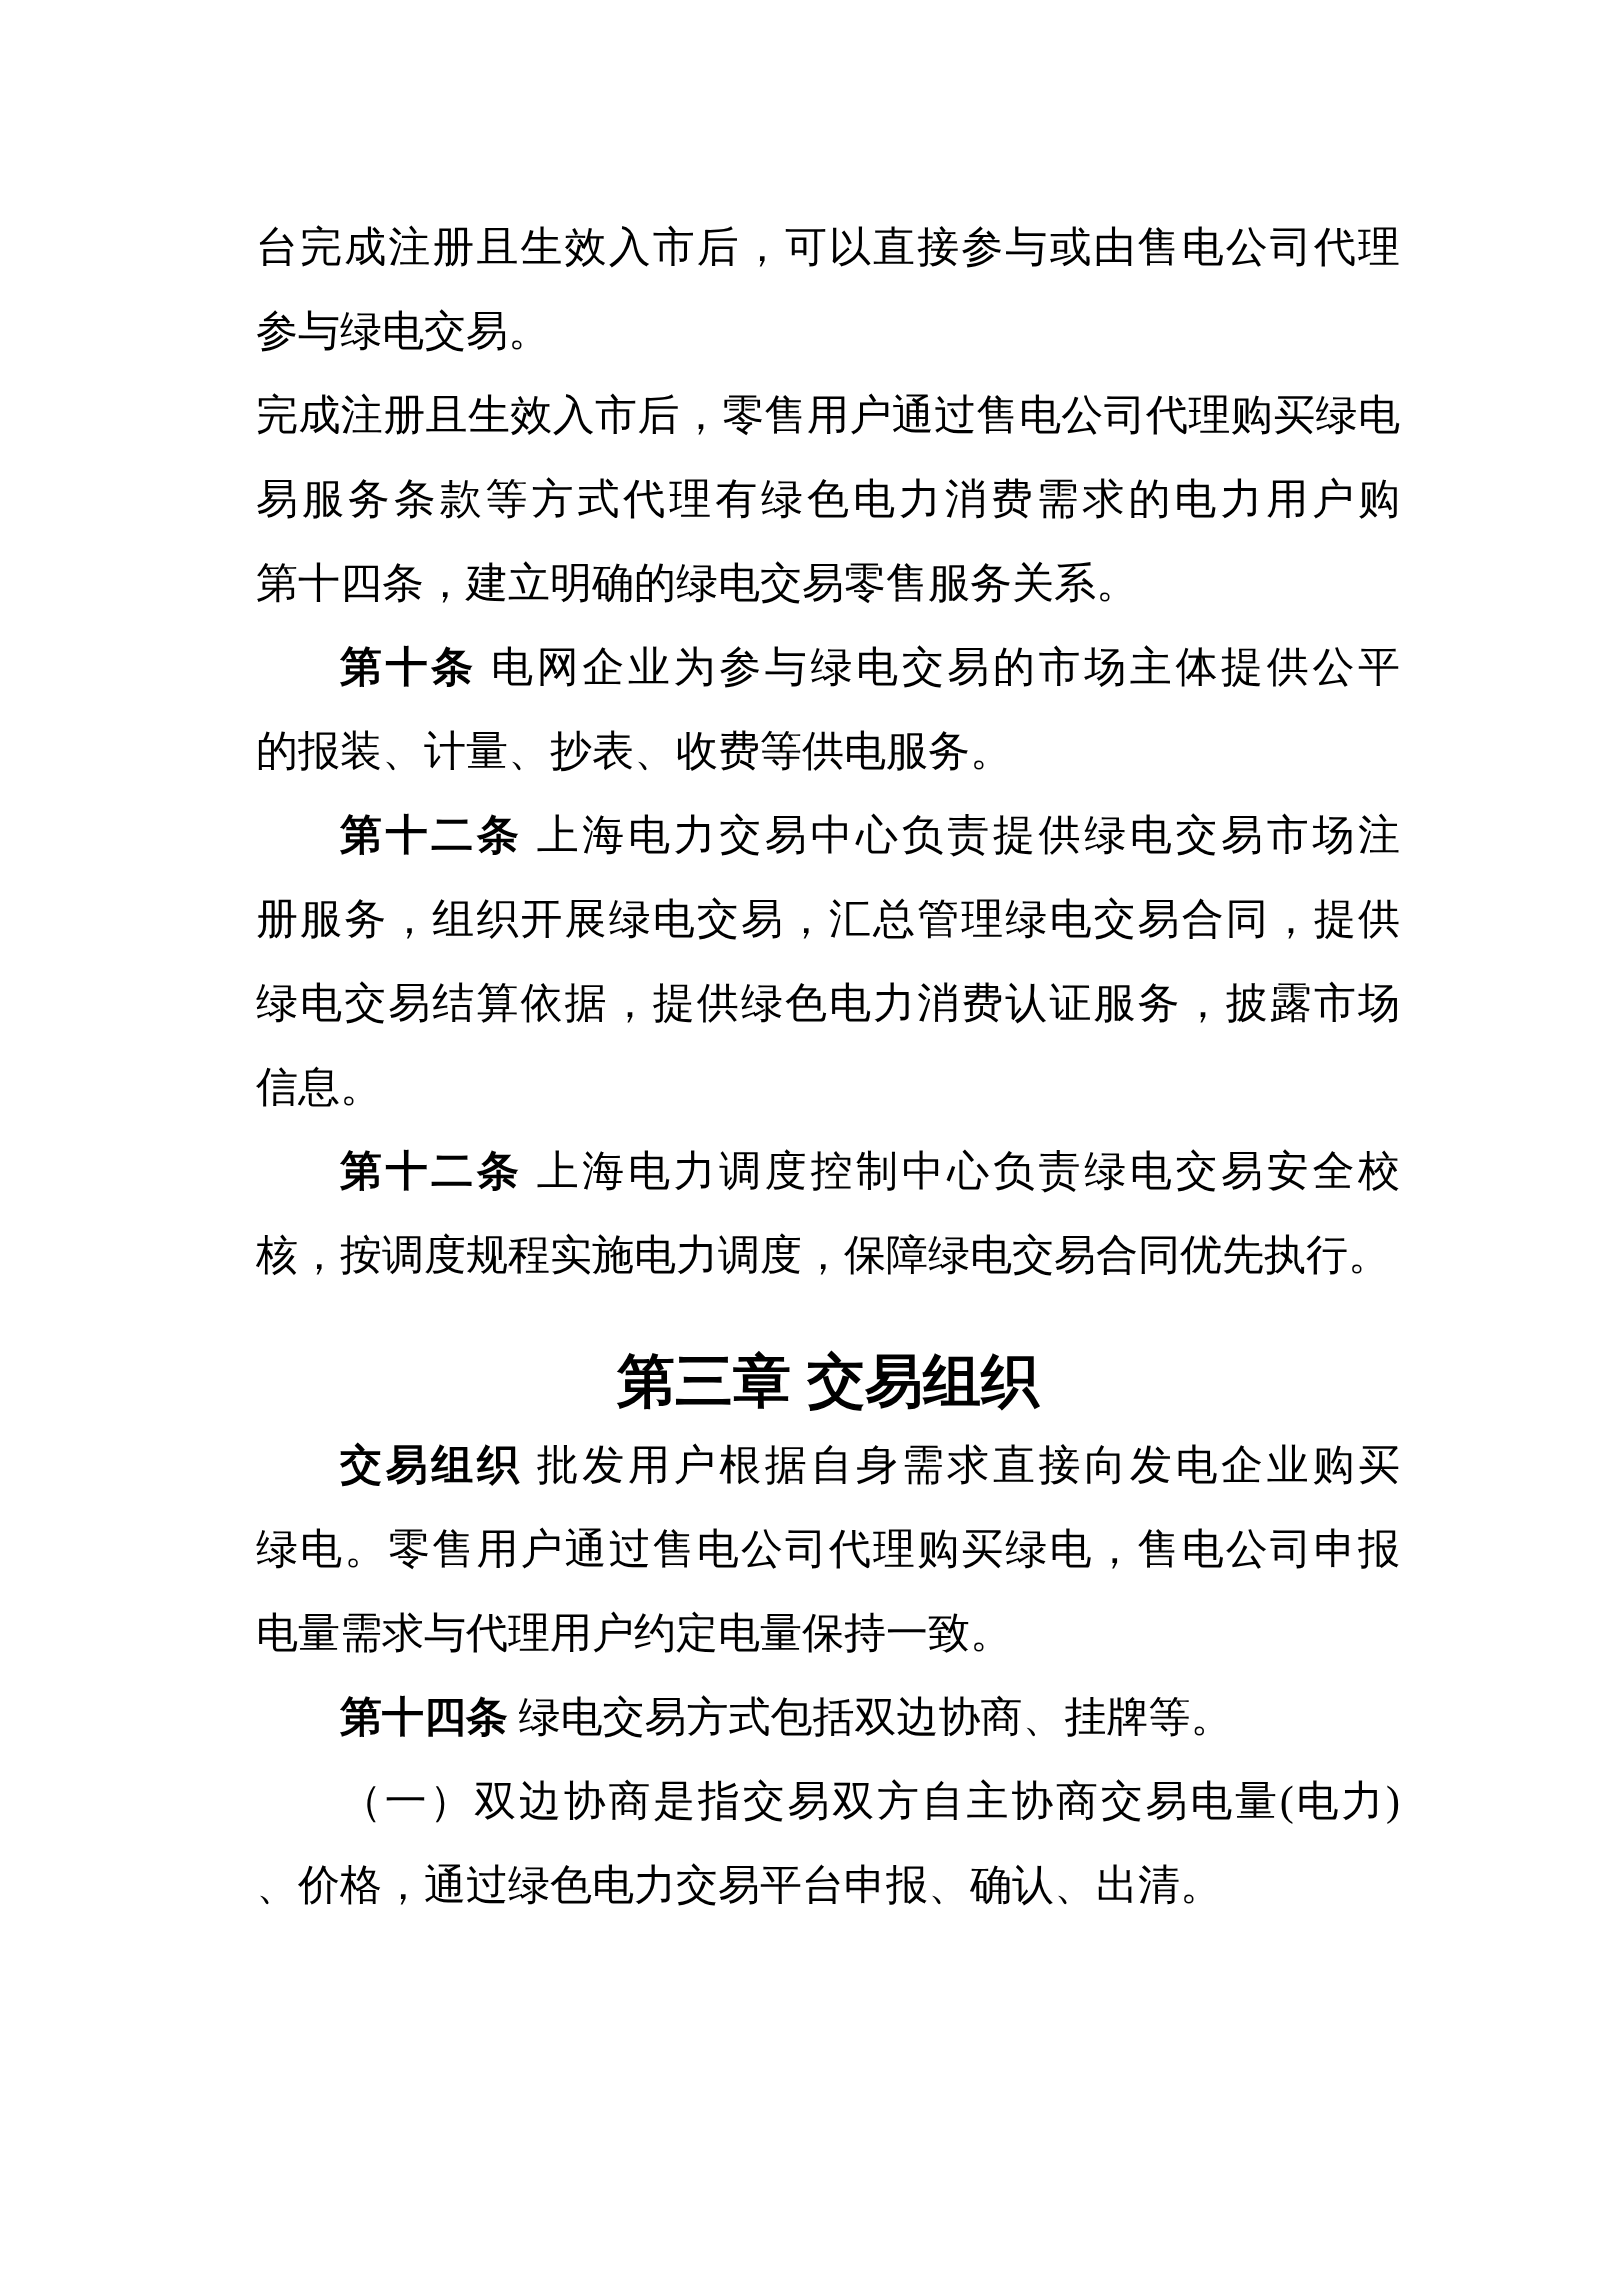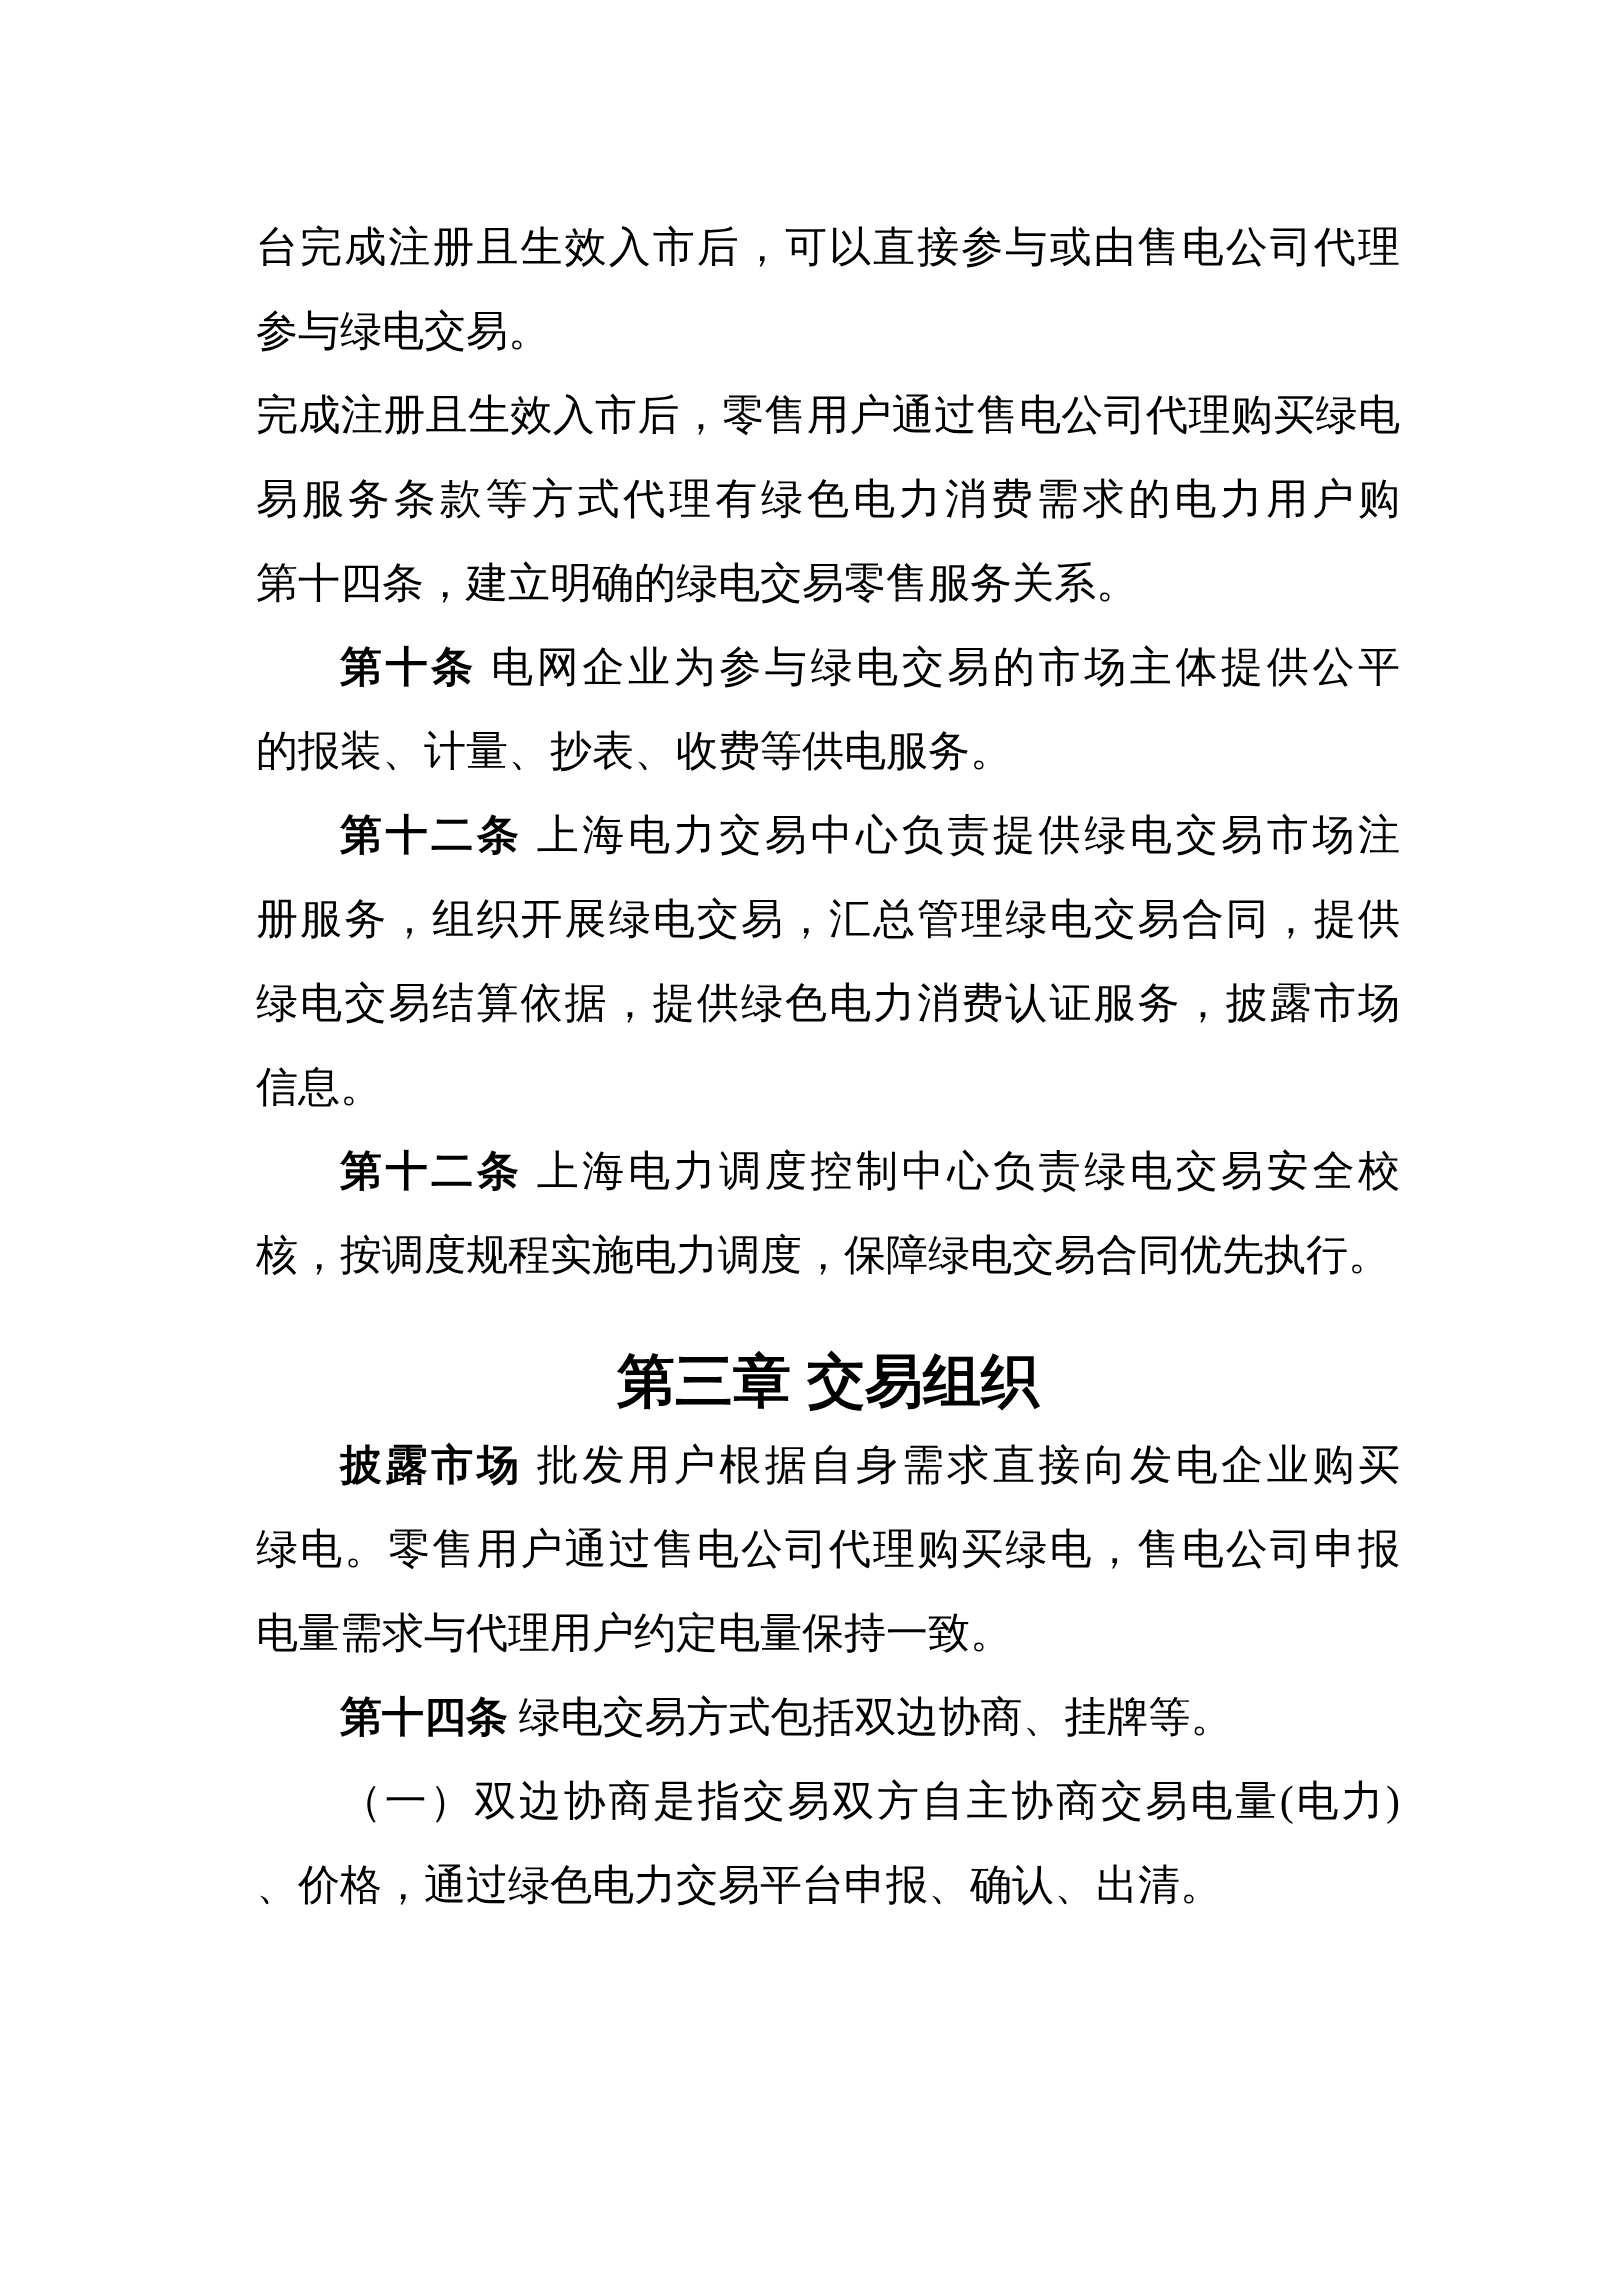--- a/index.html
+++ b/index.html
@@ -61,21 +61,21 @@
     <div class="line j ind"><span class="lead">第十二条</span><span> 上海电力交易中心负责提供绿电交易市场注</span></div>
     <div class="line j">册服务，组织开展绿电交易，汇总管理绿电交易合同，提供</div>
     <div class="line j">绿电交易结算依据，提供绿色电力消费认证服务，披露市场</div>
     <div class="line">信息。</div>
 
     <div class="line j ind"><span class="lead">第十二条</span><span> 上海电力调度控制中心负责绿电交易安全校</span></div>
     <div class="line">核，按调度规程实施电力调度，保障绿电交易合同优先执行。</div>
 
     <div class="heading">第三章 交易组织</div>
 
-    <div class="line j ind"><span class="lead">披露市场</span><span> 批发用户根据自身需求直接向发电企业购买</span></div>
+    <div class="line j ind"><span class="lead">交易组织</span><span> 批发用户根据自身需求直接向发电企业购买</span></div>
     <div class="line j">绿电。零售用户通过售电公司代理购买绿电，售电公司申报</div>
     <div class="line">电量需求与代理用户约定电量保持一致。</div>
 
     <div class="line ind"><span class="lead">第十四条</span><span> 绿电交易方式包括双边协商、挂牌等。</span></div>
 
     <div class="line j ind">（一）双边协商是指交易双方自主协商交易电量(电力)</div>
     <div class="line">、价格，通过绿色电力交易平台申报、确认、出清。</div>
 
   </div>
 </div>

